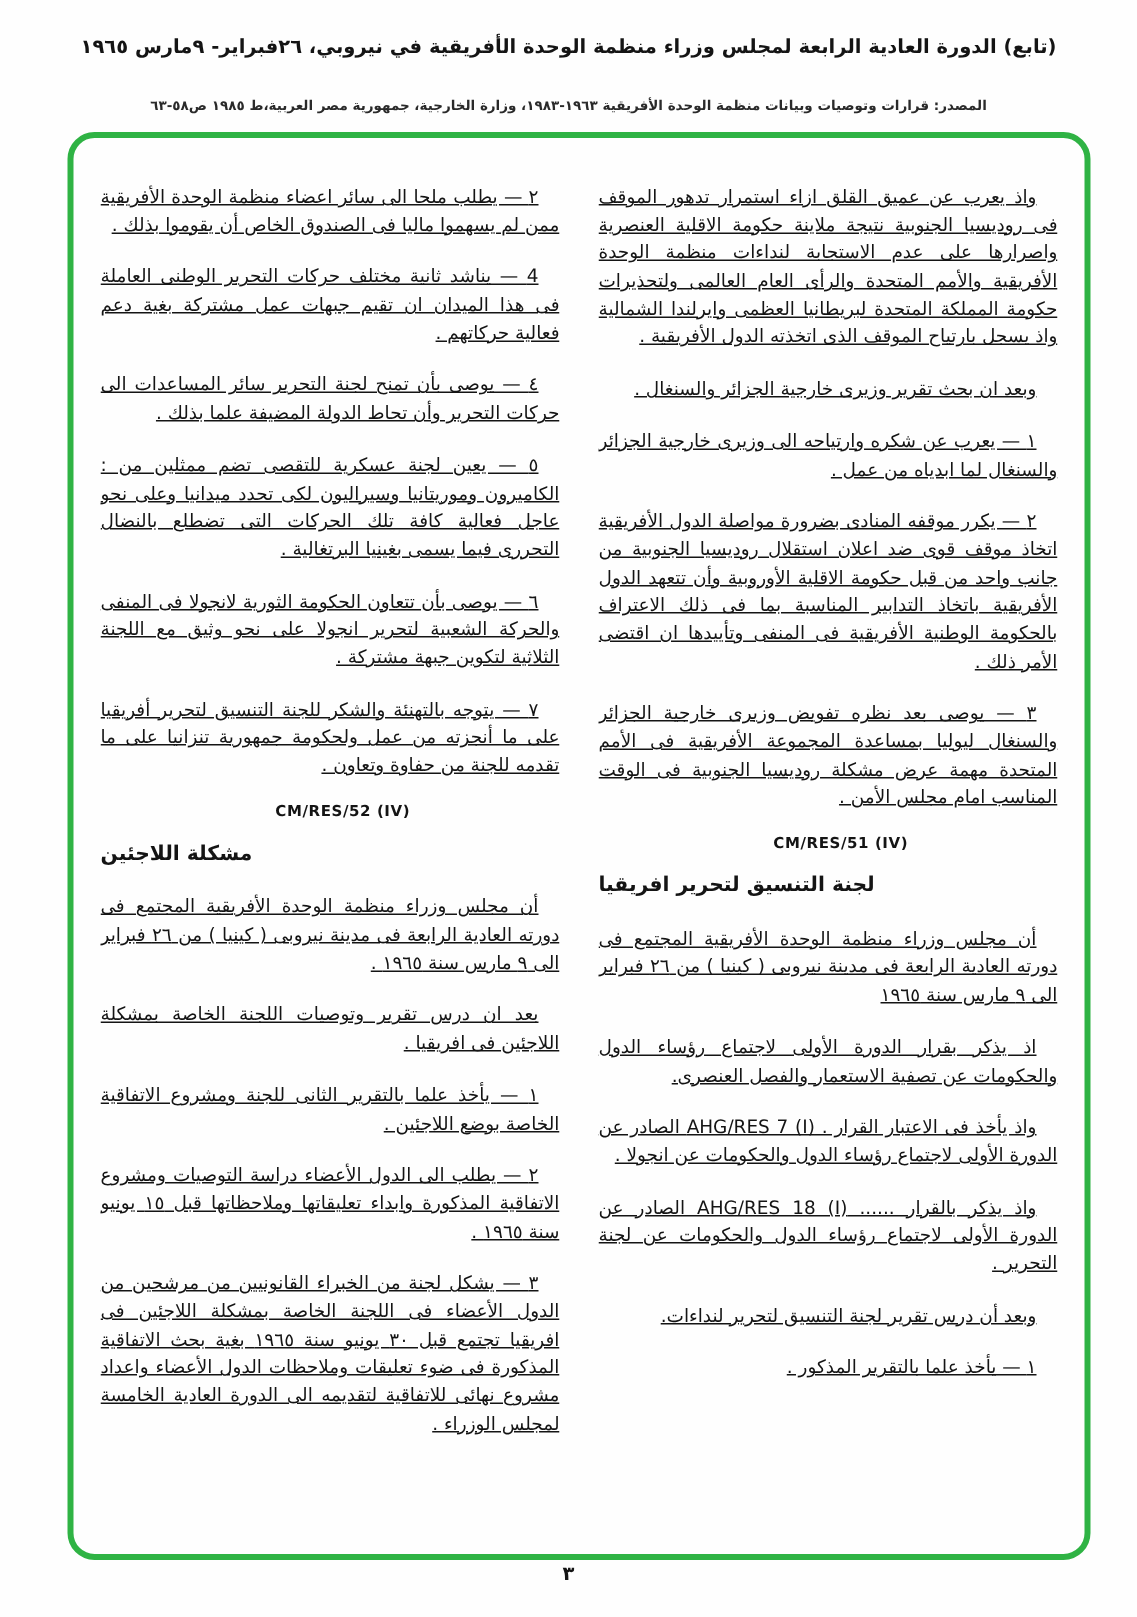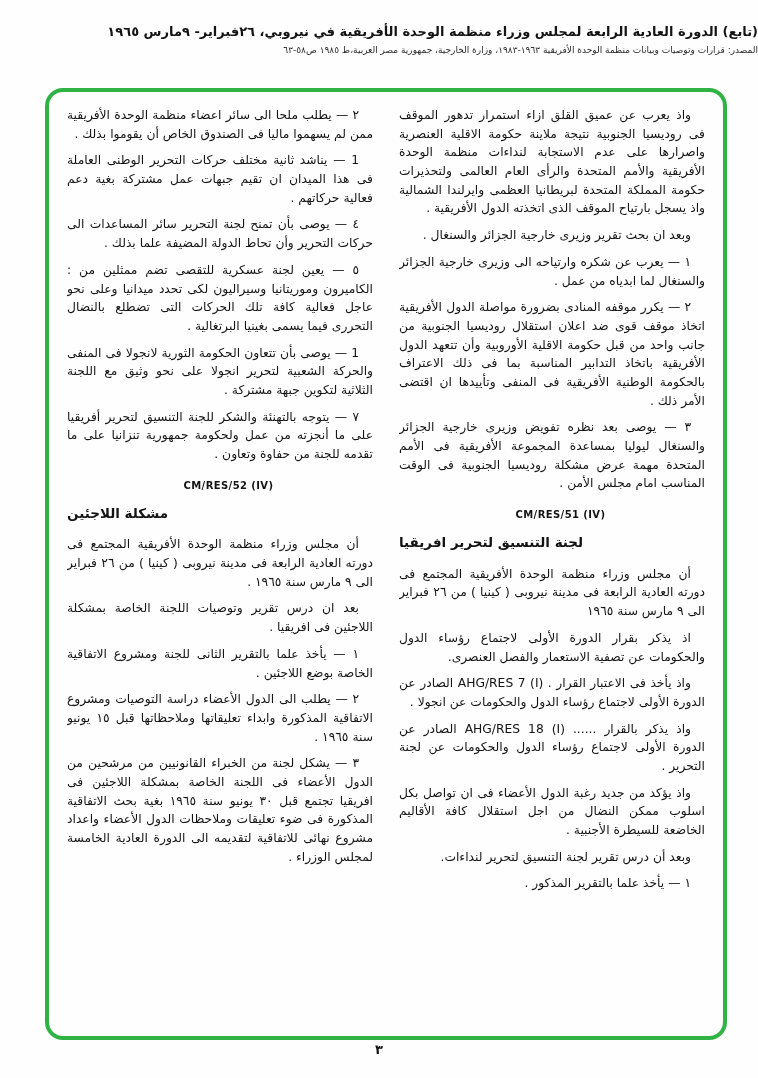--- a/index.html
+++ b/index.html
@@ -10,33 +10,33 @@
     width: 758px;
     height: 1078px;
     position: relative;
     background: #fefefe;
     overflow: hidden;
     font-family: "DejaVu Sans", sans-serif;
     color: #141414;
   }
   .doc-header {
     direction: rtl;
-    text-align: right;
+    text-align: center;
     padding-top: 24px;
   }
   .doc-title {
     font-weight: bold;
     font-size: 13px;
     letter-spacing: 0.2px;
   }
   .doc-source {
     font-size: 9px;
-    font-weight: normal;
+    font-weight: bold;
     color: #2a2a2a;
-    margin-top: 6px;
+    margin-top: 27px;
   }
   .frame {
     position: absolute;
     top: 88px;
     left: 45px;
     width: 682px;
     height: 952px;
     box-sizing: border-box;
     border: 4px solid #2fb344;
     border-radius: 18px;
@@ -56,21 +56,22 @@
     direction: rtl;
     overflow: hidden;
   }
   .block {
     font-size: 12.3px;
     line-height: 1.52;
   }
   .block.paragraph {
     text-align: justify;
     text-indent: 14px;
-    margin: 0 0 8px 0;
+    margin: 16px 0 8px 0;
+    text-decoration: underline;
   }
   .block.code {
     direction: ltr;
     text-align: center;
     font-weight: bold;
     font-size: 10px;
     letter-spacing: 0.4px;
     margin: 14px 0 10px 17px;
     font-family: "DejaVu Sans", sans-serif;
   }
@@ -107,30 +108,29 @@
           <div class="block paragraph">وبعد ان بحث تقرير وزيرى خارجية الجزائر والسنغال .</div>
           <div class="block paragraph">١ — يعرب عن شكره وارتياحه الى وزيرى خارجية الجزائر والسنغال لما ابدياه من عمل .</div>
           <div class="block paragraph">٢ — يكرر موقفه المنادى بضرورة مواصلة الدول الأفريقية اتخاذ موقف قوى ضد اعلان استقلال روديسيا الجنوبية من جانب واحد من قبل حكومة الاقلية الأوروبية وأن تتعهد الدول الأفريقية باتخاذ التدابير المناسبة بما فى ذلك الاعتراف بالحكومة الوطنية الأفريقية فى المنفى وتأييدها ان اقتضى الأمر ذلك .</div>
           <div class="block paragraph">٣ — يوصى بعد نظره تفويض وزيرى خارجية الجزائر والسنغال ليوليا بمساعدة المجموعة الأفريقية فى الأمم المتحدة مهمة عرض مشكلة روديسيا الجنوبية فى الوقت المناسب امام مجلس الأمن .</div>
           <div class="block code">CM/RES/51 (IV)</div>
           <div class="block heading">لجنة التنسيق لتحرير افريقيا</div>
           <div class="block paragraph">أن مجلس وزراء منظمة الوحدة الأفريقية المجتمع فى دورته العادية الرابعة فى مدينة نيروبى ( كينيا ) من ٢٦ فبراير الى ٩ مارس سنة ١٩٦٥</div>
           <div class="block paragraph">اذ يذكر بقرار الدورة الأولى لاجتماع رؤساء الدول والحكومات عن تصفية الاستعمار والفصل العنصرى.</div>
           <div class="block paragraph">واذ يأخذ فى الاعتبار القرار .  AHG/RES 7 (I) الصادر عن الدورة الأولى لاجتماع رؤساء الدول والحكومات عن انجولا .</div>
           <div class="block paragraph">واذ يذكر بالقرار ......  AHG/RES 18 (I) الصادر عن الدورة الأولى لاجتماع رؤساء الدول والحكومات عن لجنة التحرير .</div>
-          <div class="block paragraph">واذ يؤكد من جديد رغبة الدول الأعضاء فى ان تواصل بكل اسلوب ممكن النضال من اجل استقلال كافة الأقاليم الخاضعة للسيطرة الأجنبية .</div>
           <div class="block paragraph">وبعد أن درس تقرير لجنة التنسيق لتحرير لنداءات.</div>
           <div class="block paragraph">١ — يأخذ علما بالتقرير المذكور .</div>
         </div>
       <div class="col" id="col-left">
           <div class="block paragraph">٢ — يطلب ملحا الى سائر اعضاء منظمة الوحدة الأفريقية ممن لم يسهموا ماليا فى الصندوق الخاص أن يقوموا بذلك .</div>
-          <div class="block paragraph">1 — يناشد ثانية مختلف حركات التحرير الوطنى العاملة فى هذا الميدان ان تقيم جبهات عمل مشتركة بغية دعم فعالية حركاتهم .</div>
+          <div class="block paragraph">4 — يناشد ثانية مختلف حركات التحرير الوطنى العاملة فى هذا الميدان ان تقيم جبهات عمل مشتركة بغية دعم فعالية حركاتهم .</div>
           <div class="block paragraph">٤ — يوصى بأن تمنح لجنة التحرير سائر المساعدات الى حركات التحرير وأن تحاط الدولة المضيفة علما بذلك .</div>
           <div class="block paragraph">٥ — يعين لجنة عسكرية للتقصى تضم ممثلين من : الكاميرون وموريتانيا وسيراليون لكى تحدد ميدانيا وعلى نحو عاجل فعالية كافة تلك الحركات التى تضطلع بالنضال التحررى فيما يسمى بغينيا البرتغالية .</div>
-          <div class="block paragraph">1 — يوصى بأن تتعاون الحكومة الثورية لانجولا فى المنفى والحركة الشعبية لتحرير انجولا على نحو وثيق مع اللجنة الثلاثية لتكوين جبهة مشتركة .</div>
+          <div class="block paragraph">٦ — يوصى بأن تتعاون الحكومة الثورية لانجولا فى المنفى والحركة الشعبية لتحرير انجولا على نحو وثيق مع اللجنة الثلاثية لتكوين جبهة مشتركة .</div>
           <div class="block paragraph">٧ — يتوجه بالتهنئة والشكر للجنة التنسيق لتحرير أفريقيا على ما أنجزته من عمل ولحكومة جمهورية تنزانيا على ما تقدمه للجنة من حفاوة وتعاون .</div>
           <div class="block code">CM/RES/52 (IV)</div>
           <div class="block heading">مشكلة اللاجئين</div>
           <div class="block paragraph">أن مجلس وزراء منظمة الوحدة الأفريقية المجتمع فى دورته العادية الرابعة فى مدينة نيروبى ( كينيا ) من ٢٦ فبراير الى ٩ مارس سنة ١٩٦٥ .</div>
           <div class="block paragraph">بعد ان درس تقرير وتوصيات اللجنة الخاصة بمشكلة اللاجئين فى افريقيا .</div>
           <div class="block paragraph">١ — يأخذ علما بالتقرير الثانى للجنة ومشروع الاتفاقية الخاصة بوضع اللاجئين .</div>
           <div class="block paragraph">٢ — يطلب الى الدول الأعضاء دراسة التوصيات ومشروع الاتفاقية المذكورة وابداء تعليقاتها وملاحظاتها قبل ١٥ يونيو سنة ١٩٦٥ .</div>
           <div class="block paragraph">٣ — يشكل لجنة من الخبراء القانونيين من مرشحين من الدول الأعضاء فى اللجنة الخاصة بمشكلة اللاجئين فى افريقيا تجتمع قبل ٣٠ يونيو سنة ١٩٦٥ بغية بحث الاتفاقية المذكورة فى ضوء تعليقات وملاحظات الدول الأعضاء واعداد مشروع نهائى للاتفاقية لتقديمه الى الدورة العادية الخامسة لمجلس الوزراء .</div>
         </div>
     </div>

